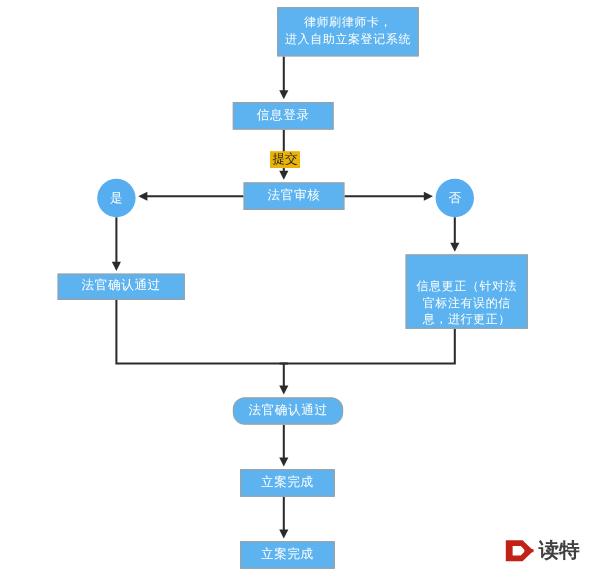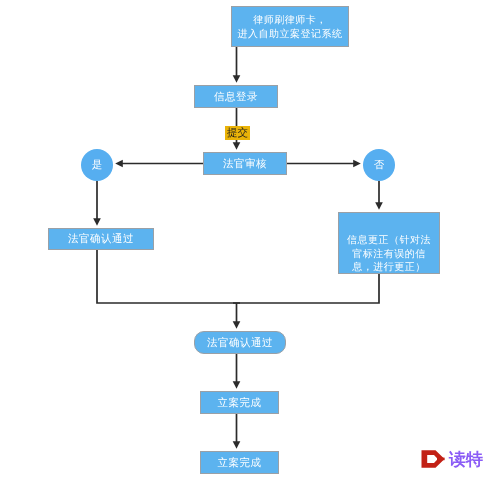--- a/index.html
+++ b/index.html
@@ -79,21 +79,21 @@
   #logo {
     position: absolute;
     left: 420px;
     top: 449px;
     display: flex;
     align-items: center;
     z-index: 4;
   }
   #logo-mark { display: block; }
   #logo-text {
-    color: #8b5cf6;
+    color: #404040;
     font-size: 17px;
     font-weight: bold;
     letter-spacing: 0px;
     margin-left: 3px;
     line-height: 1;
   }
 </style>
 </head>
 <body>
 

